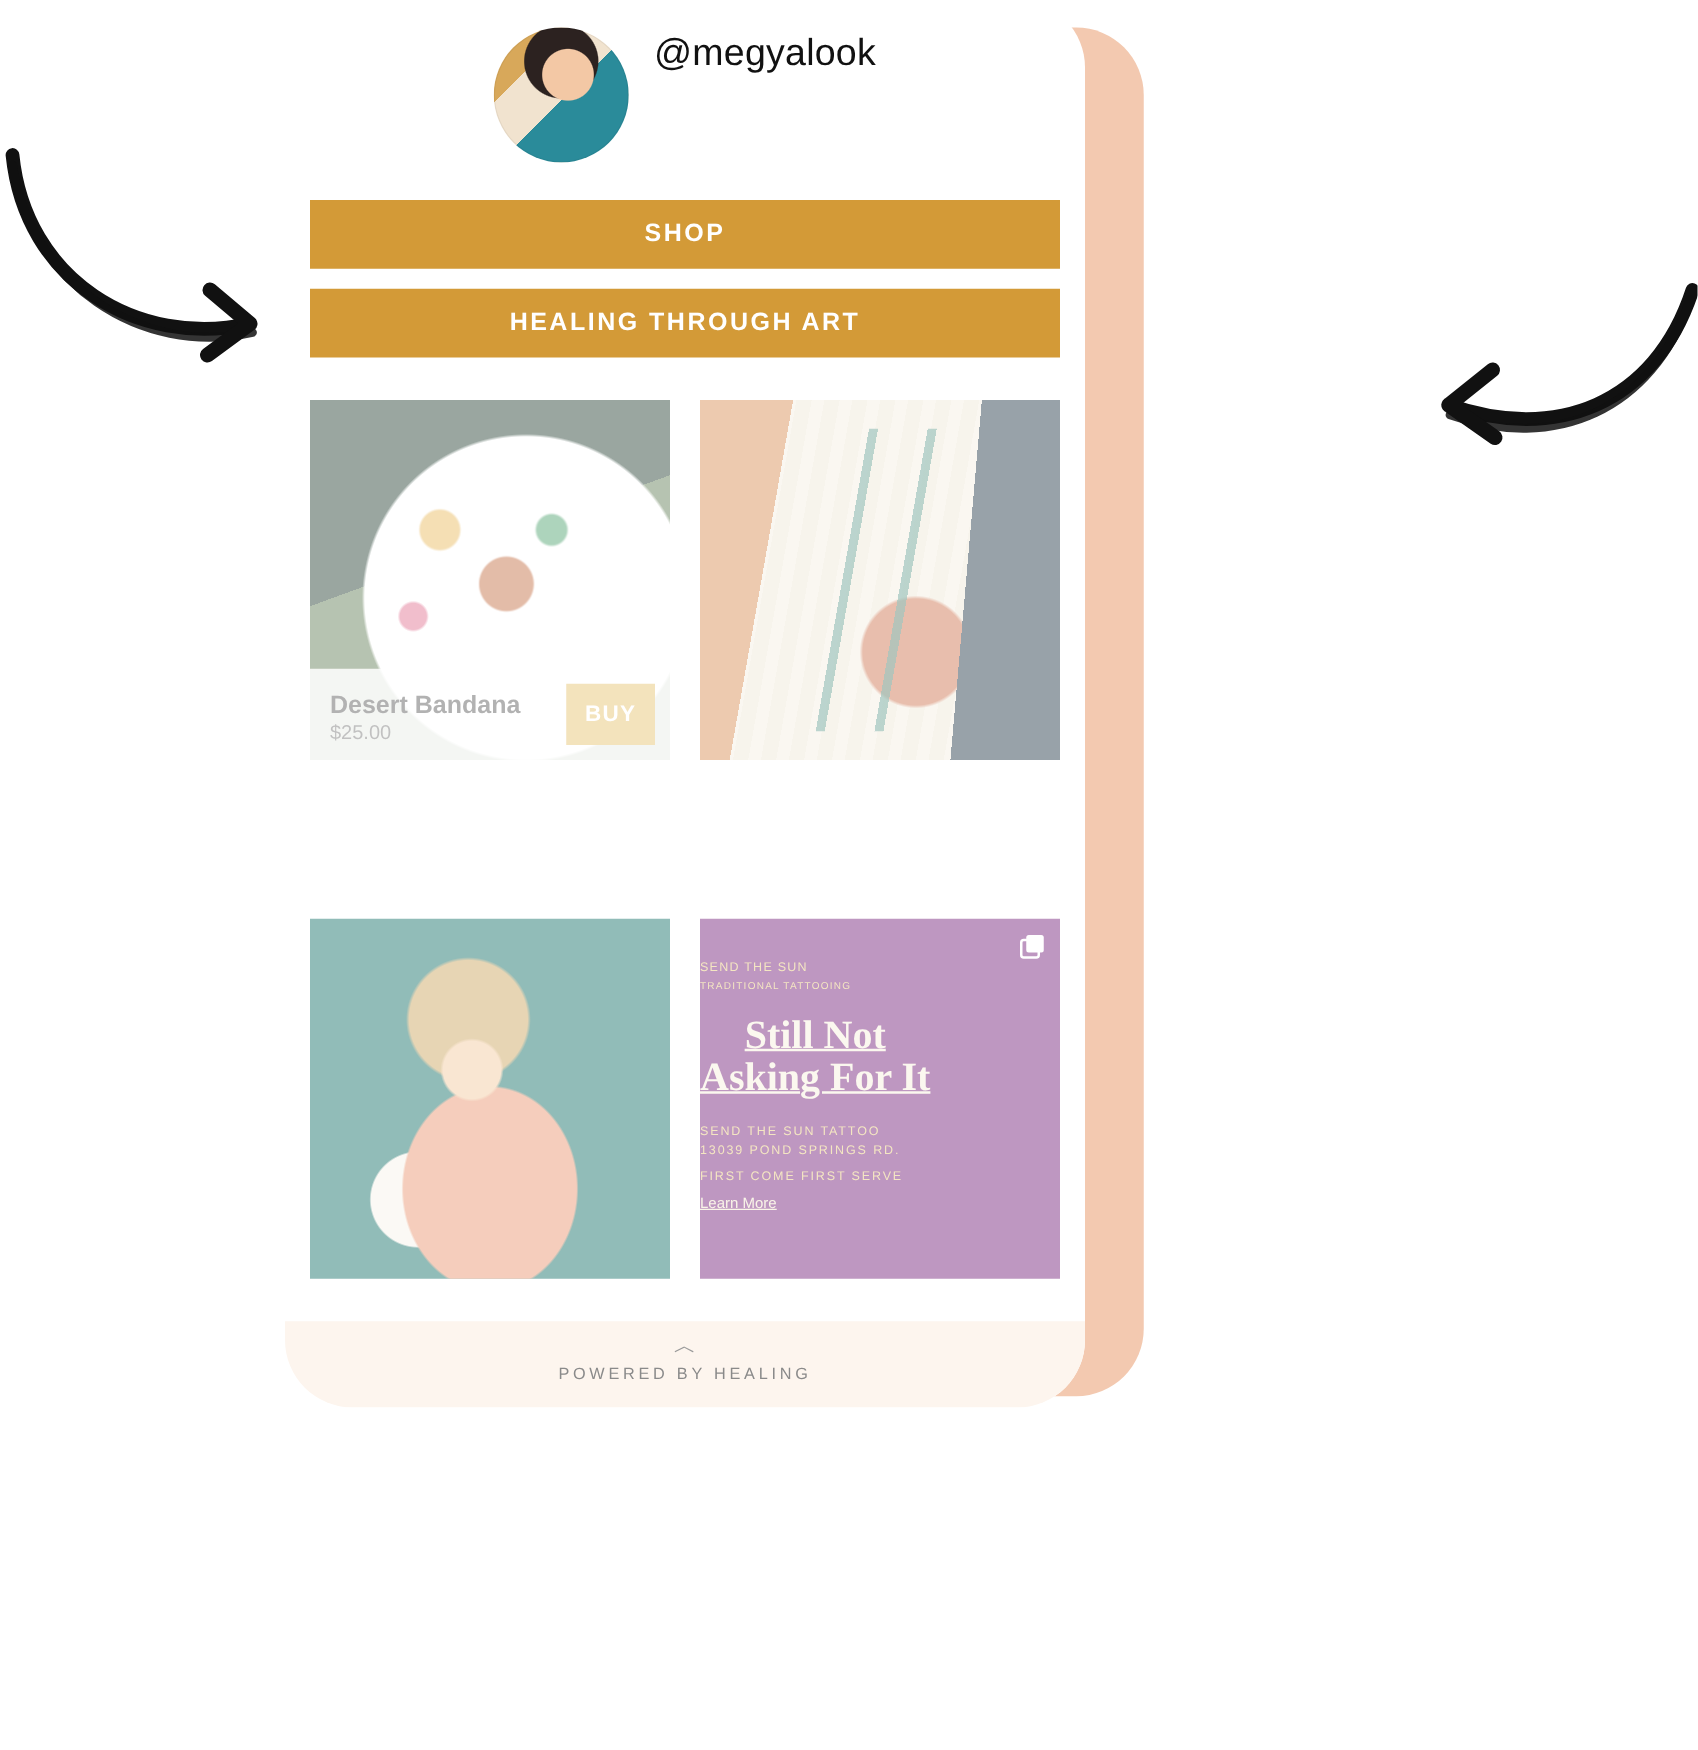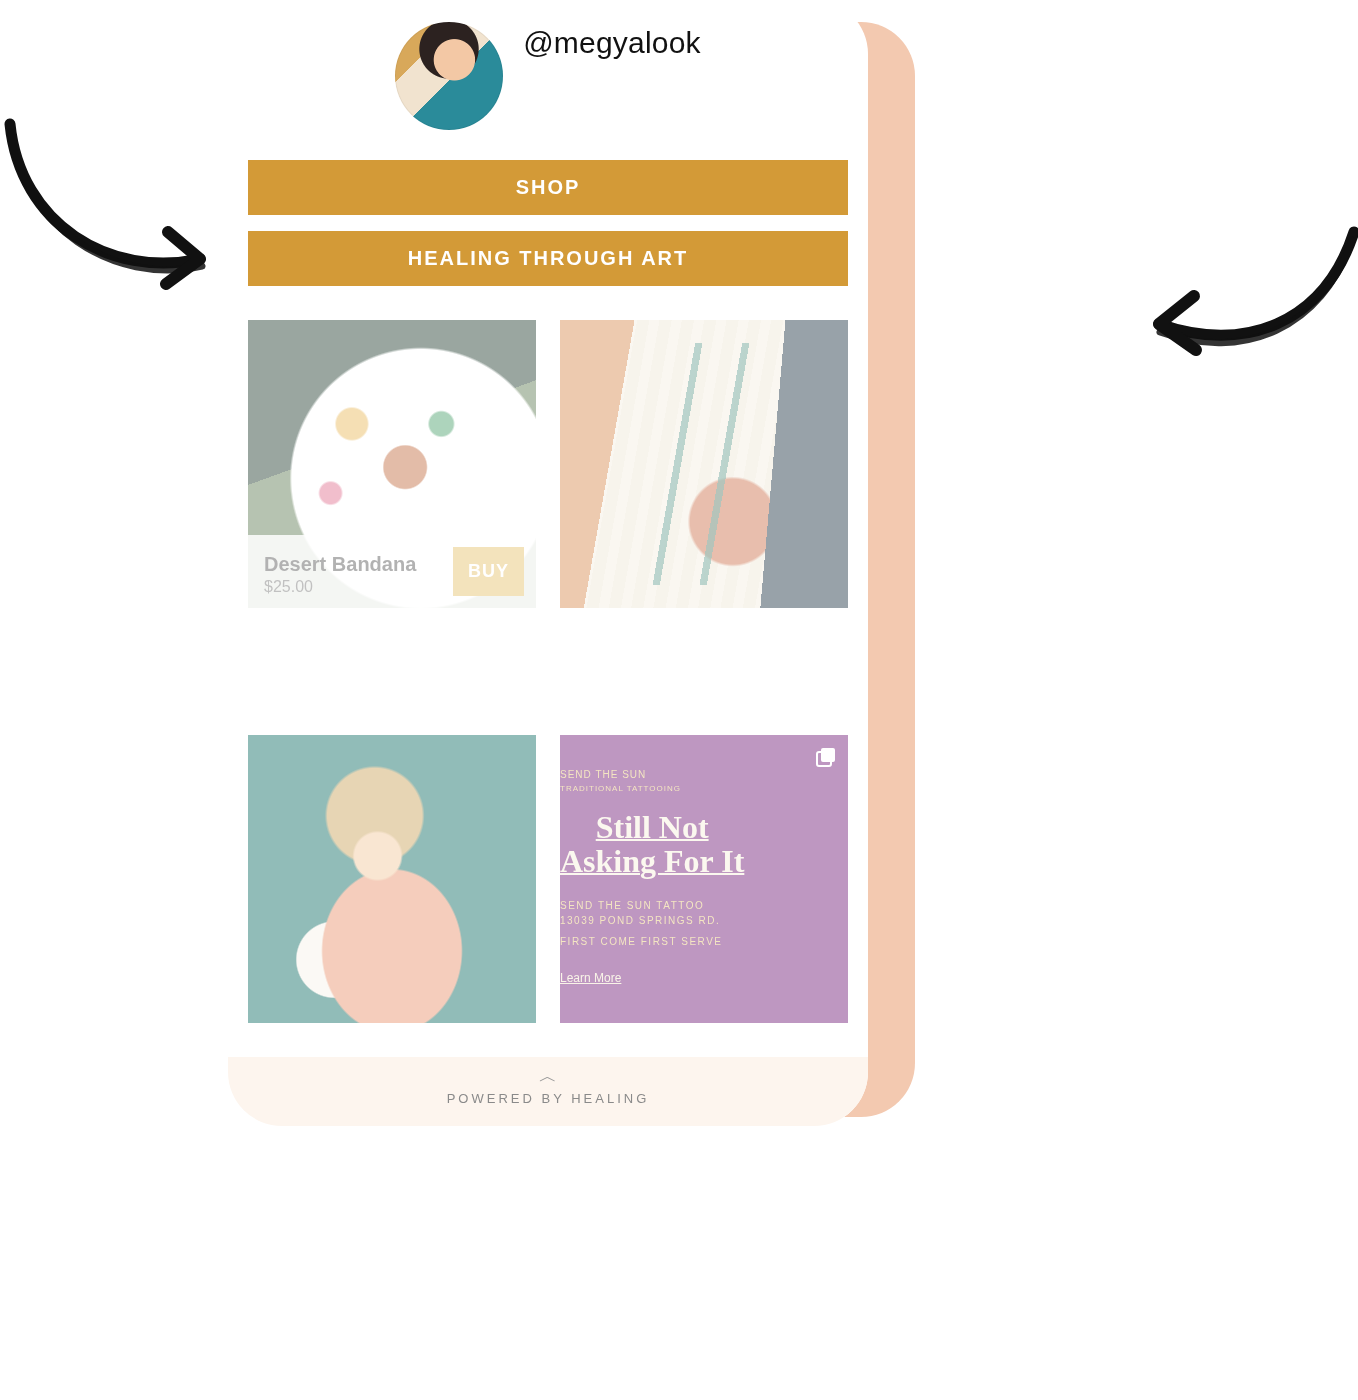--- a/index.html
+++ b/index.html
@@ -168,21 +168,21 @@
   .t4-sub{
     font-size:8px; letter-spacing:1px; color:#e7c879; margin-bottom:18px;
   }
   .t4-head{
     font-family: Georgia, "Times New Roman", serif;
     font-size: 32px; line-height:1.05; font-weight:700;
     text-align:center; text-decoration: underline; text-decoration-thickness:2px;
     color:#f7efdc; margin-bottom:18px;
   }
   .t4-line{ font-size:10px; letter-spacing:1.5px; color:#e7c879; margin-top:4px;}
-  .t4-learn{ font-size:12px; margin-top:24px; text-decoration:underline; color:#f2e7cc;}
+  .t4-learn{ font-size:12px; margin-top:8px; text-decoration:underline; color:#f2e7cc;}
   .multi-icon{
     position:absolute; top:10px; right:10px; width:24px; height:24px;
   }
   .multi-icon svg{ width:24px; height:24px; }
 
   
   .prod-overlay{
     position:absolute; left:0; right:0; bottom:0;
     background: rgba(255,255,255,.85);
     display:flex; align-items:flex-end; justify-content:space-between;

